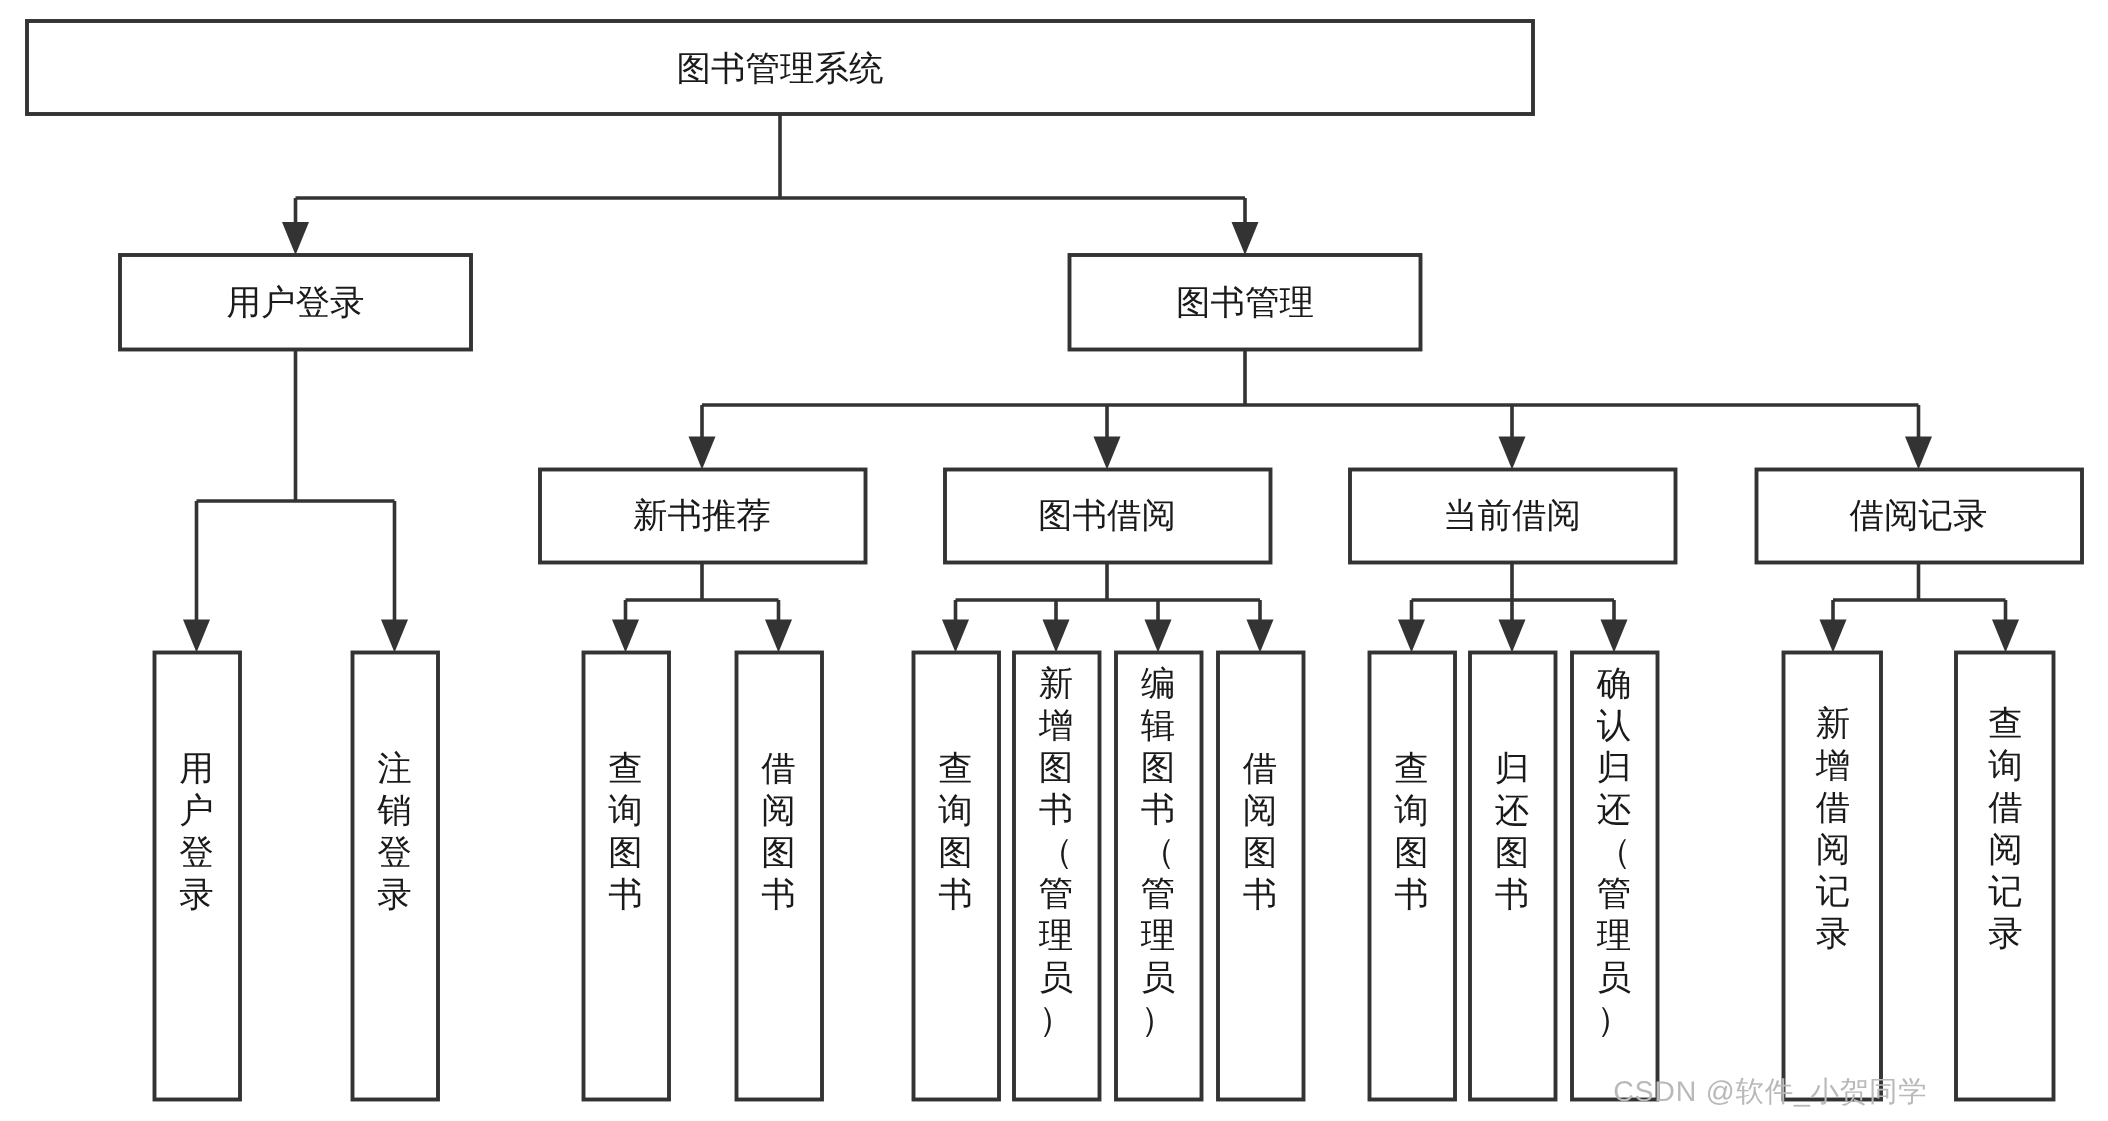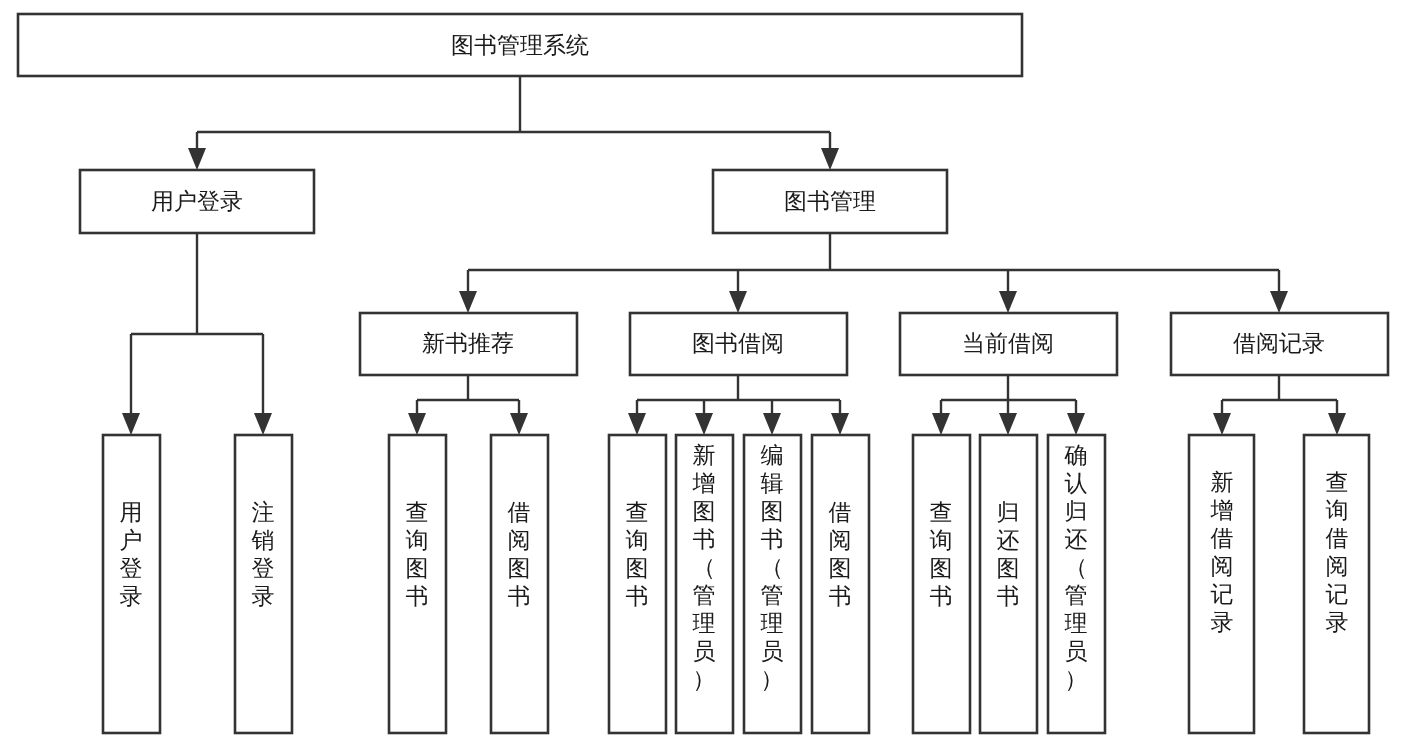--- a/index.html
+++ b/index.html
@@ -230,13 +230,14 @@
       <text class="node-label-v" x="1222" y="490"><tspan x="1222" y="490">新</tspan><tspan x="1222" y="518">增</tspan><tspan x="1222" y="546">借</tspan><tspan x="1222" y="574">阅</tspan><tspan x="1222" y="602">记</tspan><tspan x="1222" y="630">录</tspan></text>
     </g>
 
     <g>
       <rect class="node-box" x="1304" y="435" width="65" height="298"></rect>
       <text class="node-label-v" x="1337" y="490"><tspan x="1337" y="490">查</tspan><tspan x="1337" y="518">询</tspan><tspan x="1337" y="546">借</tspan><tspan x="1337" y="574">阅</tspan><tspan x="1337" y="602">记</tspan><tspan x="1337" y="630">录</tspan></text>
     </g>
 
   </svg>
 
+  <div class="watermark">CSDN @软件_小贺同学</div>
 </div>
 
 </body></html>

